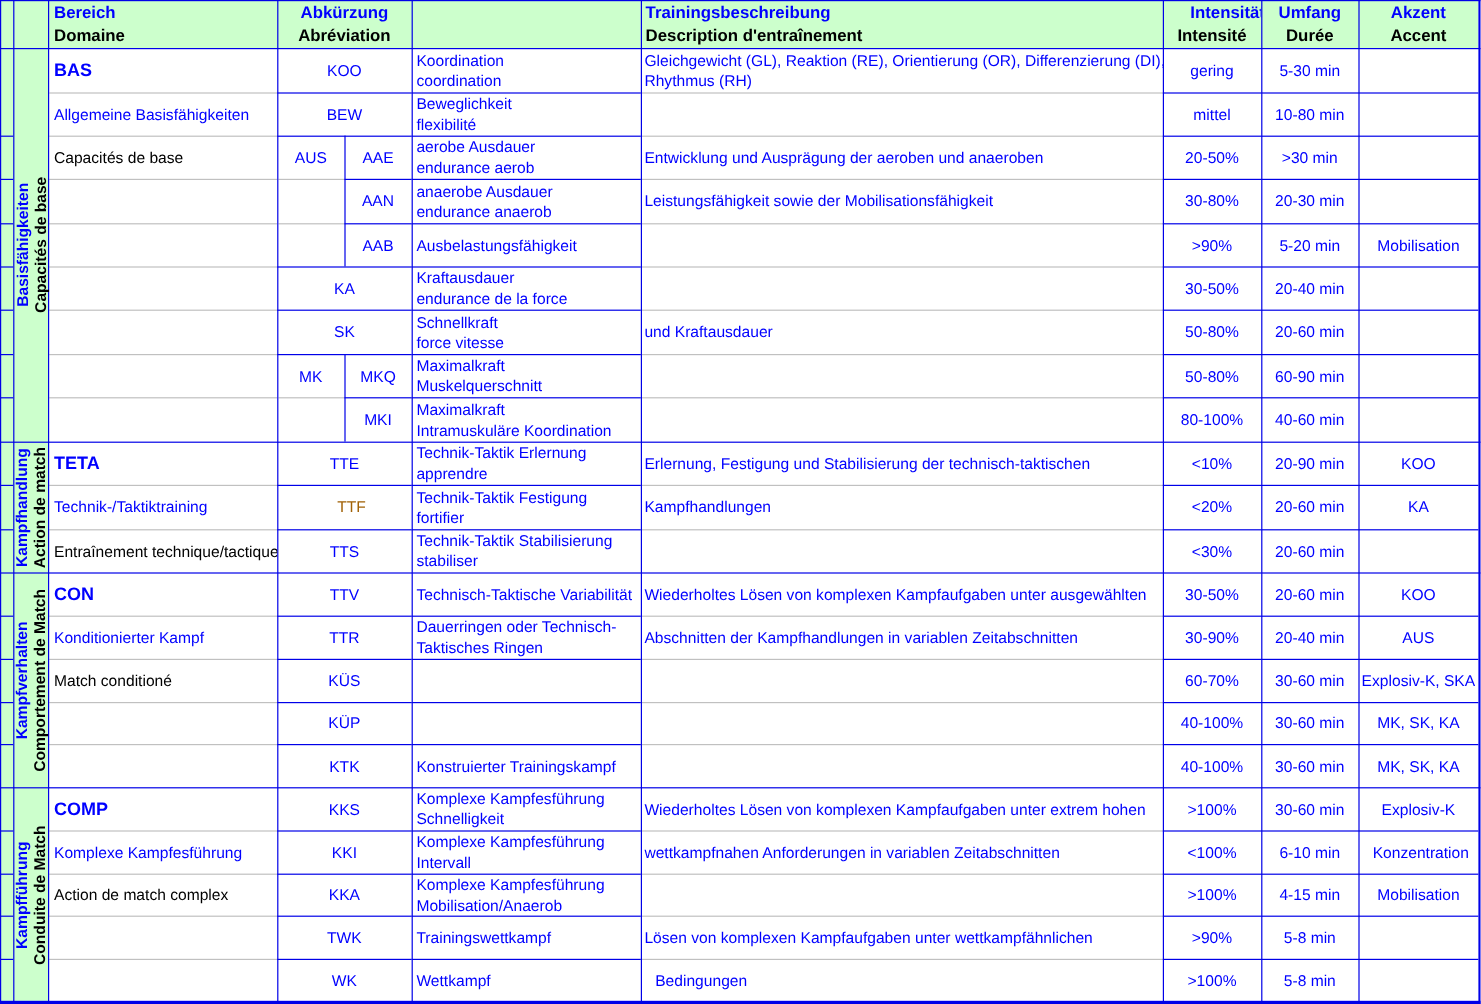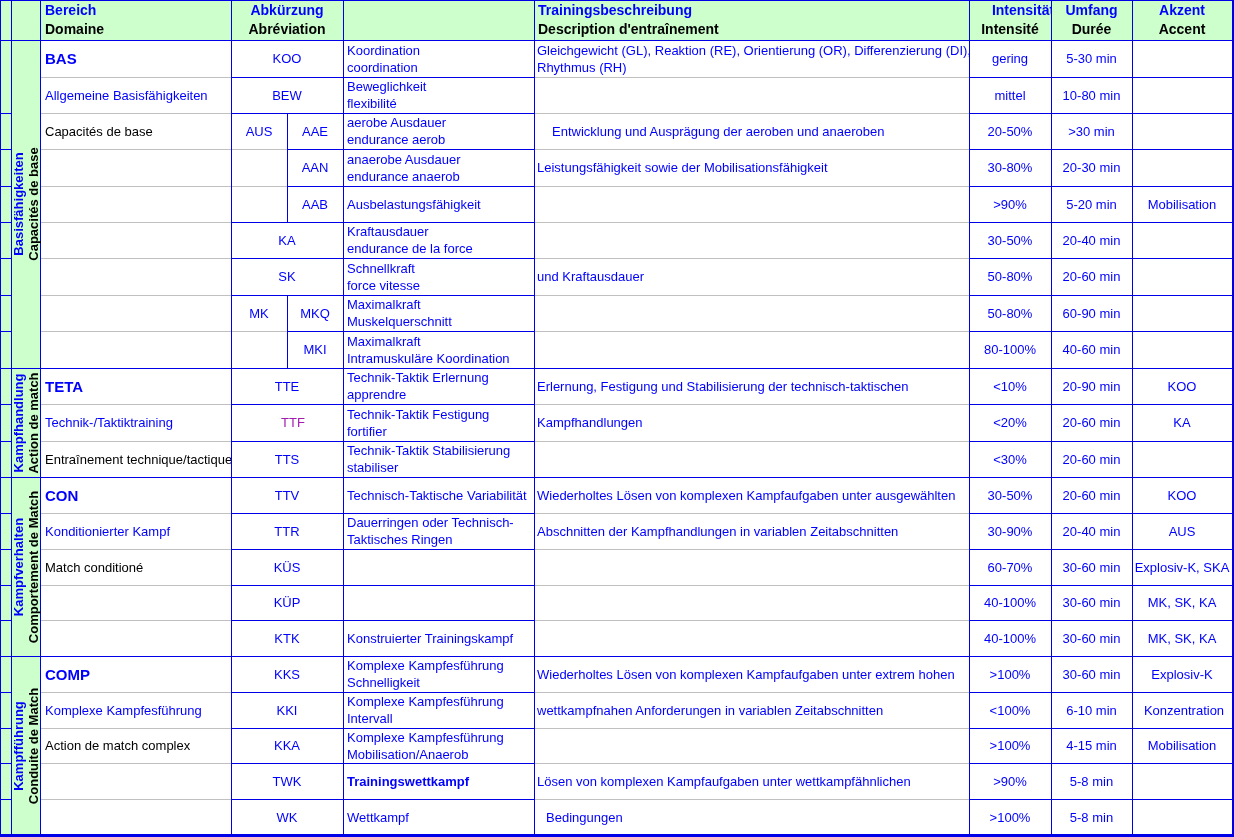--- a/index.html
+++ b/index.html
@@ -201,21 +201,21 @@
       <span>flexibilité</span>
     </div>
     <div class="cell center" style="left: 969px; top: 77px; width: 82px; height: 36px; color: rgb(0, 0, 255); font-weight: normal; font-size: 13px; line-height: 15px; padding-left: 0px;">mittel</div>
     <div class="cell center" style="left: 1051px; top: 77px; width: 81px; height: 36px; color: rgb(0, 0, 255); font-weight: normal; font-size: 13px; line-height: 15px; padding-left: 0px;">10-80 min</div>
     <div class="cell center" style="left: 231px; top: 113px; width: 56px; height: 36px; color: rgb(0, 0, 255); font-weight: normal; font-size: 13px; line-height: 15px; padding-left: 0px;">AUS</div>
     <div class="cell center" style="left: 287px; top: 113px; width: 56px; height: 36px; color: rgb(0, 0, 255); font-weight: normal; font-size: 13px; line-height: 15px; padding-left: 0px;">AAE</div>
     <div class="cell col" style="left: 343px; top: 113px; width: 191px; height: 36px; color: rgb(0, 0, 255); font-weight: normal; font-size: 13px; line-height: 17px; padding-left: 4px;">
       <span>aerobe Ausdauer</span>
       <span>endurance aerob</span>
     </div>
-    <div class="cell col" style="left: 534px; top: 113px; width: 435px; height: 36px; color: rgb(0, 0, 255); font-weight: normal; font-size: 13px; line-height: 17px; padding-left: 18px;">
+    <div class="cell col" style="left: 534px; top: 113px; width: 435px; height: 36px; color: rgb(0, 0, 255); font-weight: normal; font-size: 13px; line-height: 17px; padding-left: 3px;">
       <span>Entwicklung und Ausprägung der aeroben und anaeroben</span>
     </div>
     <div class="cell center" style="left: 969px; top: 113px; width: 82px; height: 36px; color: rgb(0, 0, 255); font-weight: normal; font-size: 13px; line-height: 15px; padding-left: 0px;">20-50%</div>
     <div class="cell center" style="left: 1051px; top: 113px; width: 81px; height: 36px; color: rgb(0, 0, 255); font-weight: normal; font-size: 13px; line-height: 15px; padding-left: 0px;">&gt;30 min</div>
     <div class="cell center" style="left: 287px; top: 149px; width: 56px; height: 37px; color: rgb(0, 0, 255); font-weight: normal; font-size: 13px; line-height: 15px; padding-left: 0px;">AAN</div>
     <div class="cell col" style="left: 343px; top: 149px; width: 191px; height: 37px; color: rgb(0, 0, 255); font-weight: normal; font-size: 13px; line-height: 17px; padding-left: 4px;">
       <span>anaerobe Ausdauer</span>
       <span>endurance anaerob</span>
     </div>
     <div class="cell col" style="left: 534px; top: 149px; width: 435px; height: 37px; color: rgb(0, 0, 255); font-weight: normal; font-size: 13px; line-height: 17px; padding-left: 3px;">
@@ -273,21 +273,21 @@
     <div class="cell col" style="left: 343px; top: 368px; width: 191px; height: 36px; color: rgb(0, 0, 255); font-weight: normal; font-size: 13px; line-height: 17px; padding-left: 4px;">
       <span>Technik-Taktik Erlernung</span>
       <span>apprendre</span>
     </div>
     <div class="cell col" style="left: 534px; top: 368px; width: 435px; height: 36px; color: rgb(0, 0, 255); font-weight: normal; font-size: 13px; line-height: 17px; padding-left: 3px;">
       <span>Erlernung, Festigung und Stabilisierung der technisch-taktischen</span>
     </div>
     <div class="cell center" style="left: 969px; top: 368px; width: 82px; height: 36px; color: rgb(0, 0, 255); font-weight: normal; font-size: 13px; line-height: 15px; padding-left: 0px;">&lt;10%</div>
     <div class="cell center" style="left: 1051px; top: 368px; width: 81px; height: 36px; color: rgb(0, 0, 255); font-weight: normal; font-size: 13px; line-height: 15px; padding-left: 0px;">20-90 min</div>
     <div class="cell center" style="left: 1132px; top: 368px; width: 100px; height: 36px; color: rgb(0, 0, 255); font-weight: normal; font-size: 13px; line-height: 15px; padding-left: 0px;">KOO</div>
-    <div class="cell center" style="left: 231px; top: 404px; width: 112px; height: 37px; color: #a21caf; font-weight: normal; font-size: 13px; line-height: 15px; padding-left: 12px;">TTF</div>
+    <div class="cell center" style="left: 231px; top: 404px; width: 112px; height: 37px; color: #a16207; font-weight: normal; font-size: 13px; line-height: 15px; padding-left: 12px;">TTF</div>
     <div class="cell col" style="left: 343px; top: 404px; width: 191px; height: 37px; color: rgb(0, 0, 255); font-weight: normal; font-size: 13px; line-height: 17px; padding-left: 4px;">
       <span>Technik-Taktik Festigung</span>
       <span>fortifier</span>
     </div>
     <div class="cell col" style="left: 534px; top: 404px; width: 435px; height: 37px; color: rgb(0, 0, 255); font-weight: normal; font-size: 13px; line-height: 17px; padding-left: 3px;">
       <span>Kampfhandlungen</span>
     </div>
     <div class="cell center" style="left: 969px; top: 404px; width: 82px; height: 37px; color: rgb(0, 0, 255); font-weight: normal; font-size: 13px; line-height: 15px; padding-left: 0px;">&lt;20%</div>
     <div class="cell center" style="left: 1051px; top: 404px; width: 81px; height: 37px; color: rgb(0, 0, 255); font-weight: normal; font-size: 13px; line-height: 15px; padding-left: 0px;">20-60 min</div>
     <div class="cell center" style="left: 1132px; top: 404px; width: 100px; height: 37px; color: rgb(0, 0, 255); font-weight: normal; font-size: 13px; line-height: 15px; padding-left: 0px;">KA</div>
@@ -372,21 +372,21 @@
     <div class="cell center" style="left: 1132px; top: 692px; width: 100px; height: 36px; color: rgb(0, 0, 255); font-weight: normal; font-size: 13px; line-height: 15px; padding-left: 4px;">Konzentration</div>
     <div class="cell center" style="left: 231px; top: 728px; width: 112px; height: 35px; color: rgb(0, 0, 255); font-weight: normal; font-size: 13px; line-height: 15px; padding-left: 0px;">KKA</div>
     <div class="cell col" style="left: 343px; top: 728px; width: 191px; height: 35px; color: rgb(0, 0, 255); font-weight: normal; font-size: 13px; line-height: 17px; padding-left: 4px;">
       <span>Komplexe Kampfesführung</span>
       <span>Mobilisation/Anaerob</span>
     </div>
     <div class="cell center" style="left: 969px; top: 728px; width: 82px; height: 35px; color: rgb(0, 0, 255); font-weight: normal; font-size: 13px; line-height: 15px; padding-left: 0px;">&gt;100%</div>
     <div class="cell center" style="left: 1051px; top: 728px; width: 81px; height: 35px; color: rgb(0, 0, 255); font-weight: normal; font-size: 13px; line-height: 15px; padding-left: 0px;">4-15 min</div>
     <div class="cell center" style="left: 1132px; top: 728px; width: 100px; height: 35px; color: rgb(0, 0, 255); font-weight: normal; font-size: 13px; line-height: 15px; padding-left: 0px;">Mobilisation</div>
     <div class="cell center" style="left: 231px; top: 763px; width: 112px; height: 36px; color: rgb(0, 0, 255); font-weight: normal; font-size: 13px; line-height: 15px; padding-left: 0px;">TWK</div>
-    <div class="cell col" style="left: 343px; top: 763px; width: 191px; height: 36px; color: rgb(0, 0, 255); font-weight: bold; font-size: 13px; line-height: 17px; padding-left: 4px;">
+    <div class="cell col" style="left: 343px; top: 763px; width: 191px; height: 36px; color: rgb(0, 0, 255); font-weight: normal; font-size: 13px; line-height: 17px; padding-left: 4px;">
       <span>Trainingswettkampf</span>
     </div>
     <div class="cell col" style="left: 534px; top: 763px; width: 435px; height: 36px; color: rgb(0, 0, 255); font-weight: normal; font-size: 13px; line-height: 17px; padding-left: 3px;">
       <span>Lösen von komplexen Kampfaufgaben unter wettkampfähnlichen</span>
     </div>
     <div class="cell center" style="left: 969px; top: 763px; width: 82px; height: 36px; color: rgb(0, 0, 255); font-weight: normal; font-size: 13px; line-height: 15px; padding-left: 0px;">&gt;90%</div>
     <div class="cell center" style="left: 1051px; top: 763px; width: 81px; height: 36px; color: rgb(0, 0, 255); font-weight: normal; font-size: 13px; line-height: 15px; padding-left: 0px;">5-8 min</div>
     <div class="cell center" style="left: 231px; top: 799px; width: 112px; height: 36px; color: rgb(0, 0, 255); font-weight: normal; font-size: 13px; line-height: 15px; padding-left: 0px;">WK</div>
     <div class="cell col" style="left: 343px; top: 799px; width: 191px; height: 36px; color: rgb(0, 0, 255); font-weight: normal; font-size: 13px; line-height: 17px; padding-left: 4px;">
       <span>Wettkampf</span>

